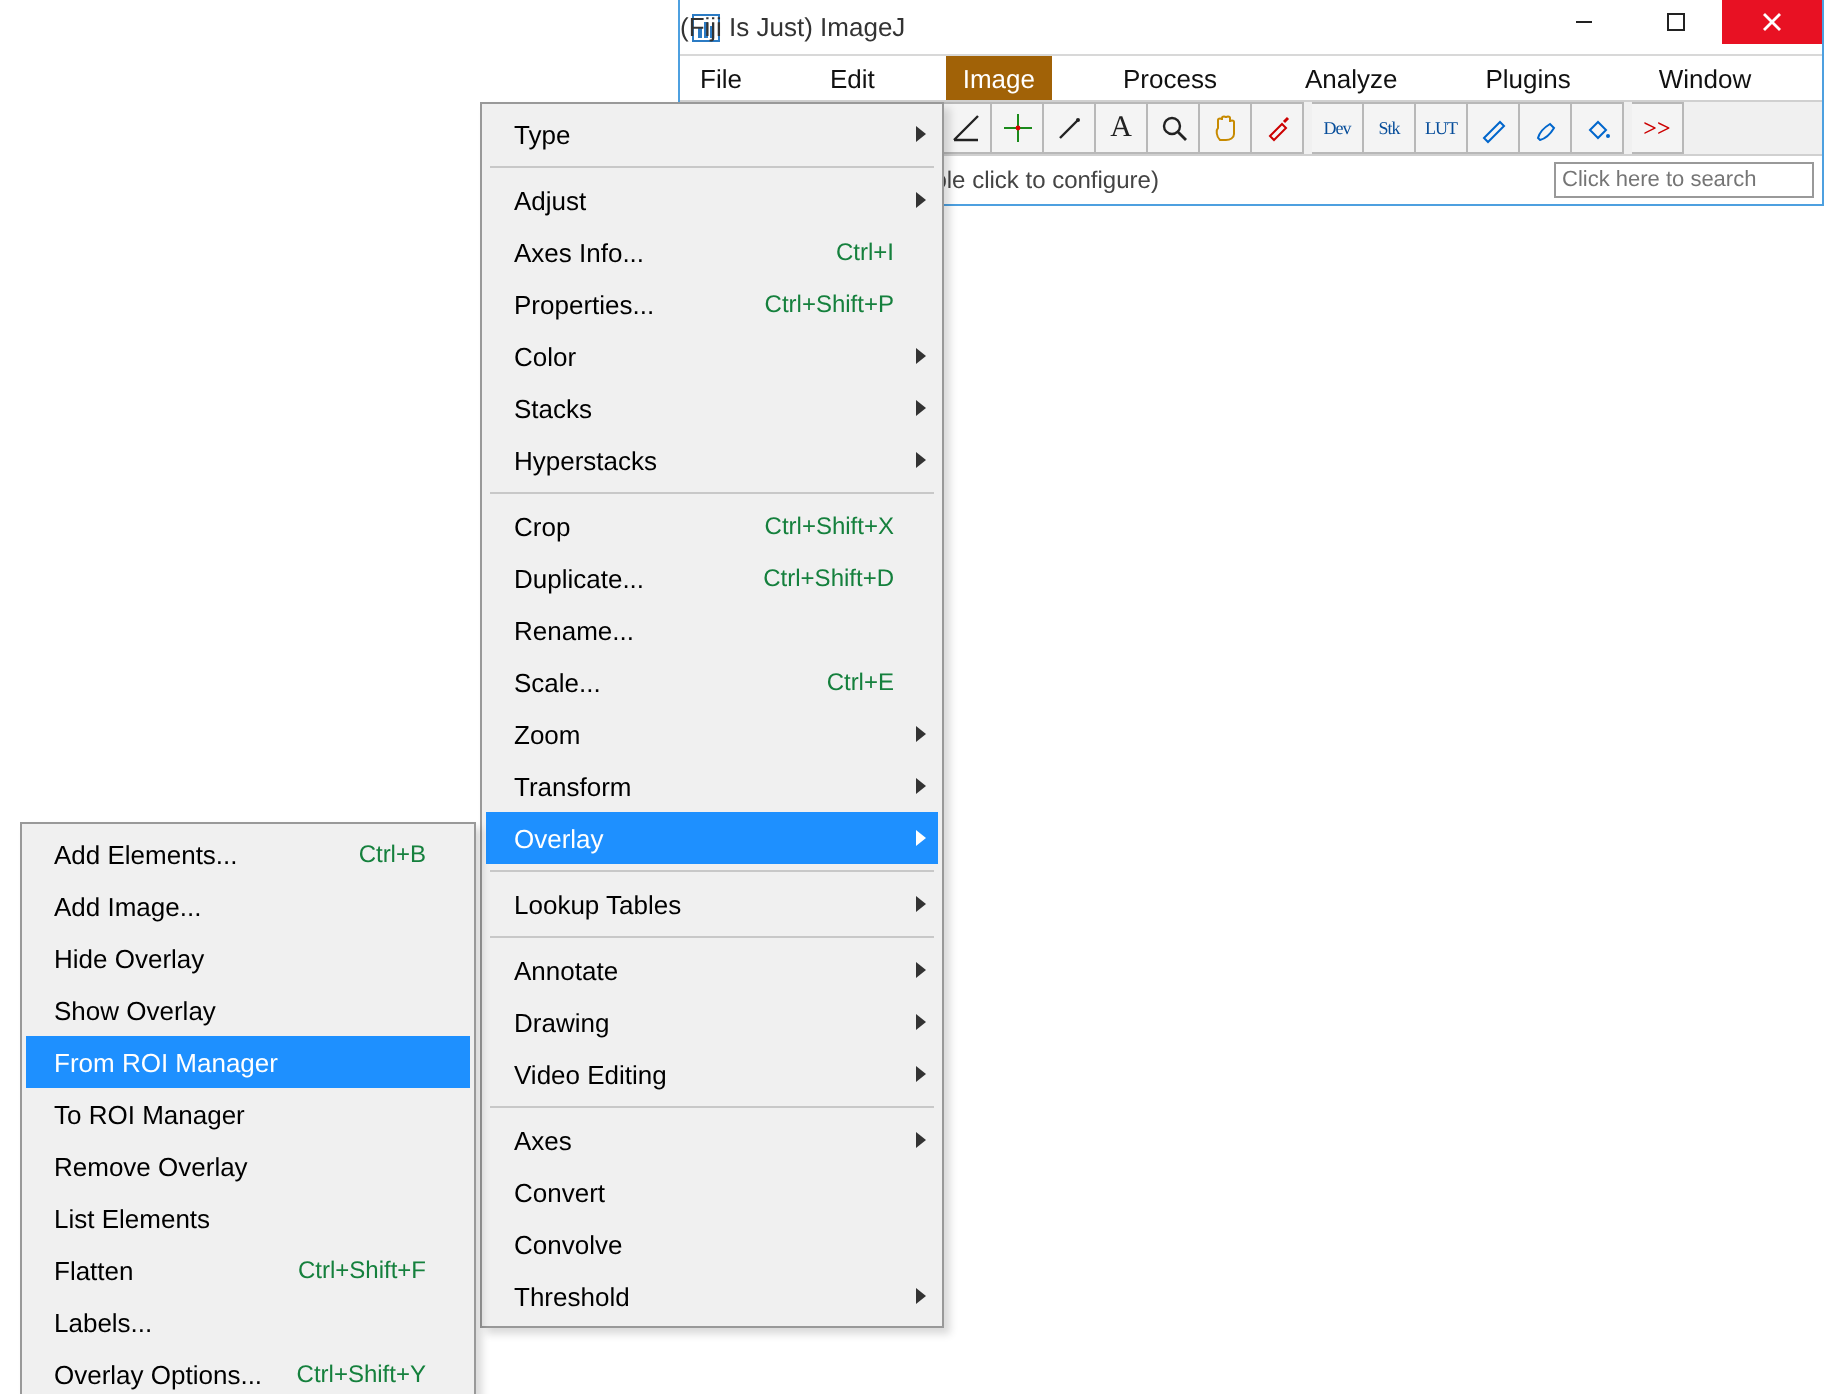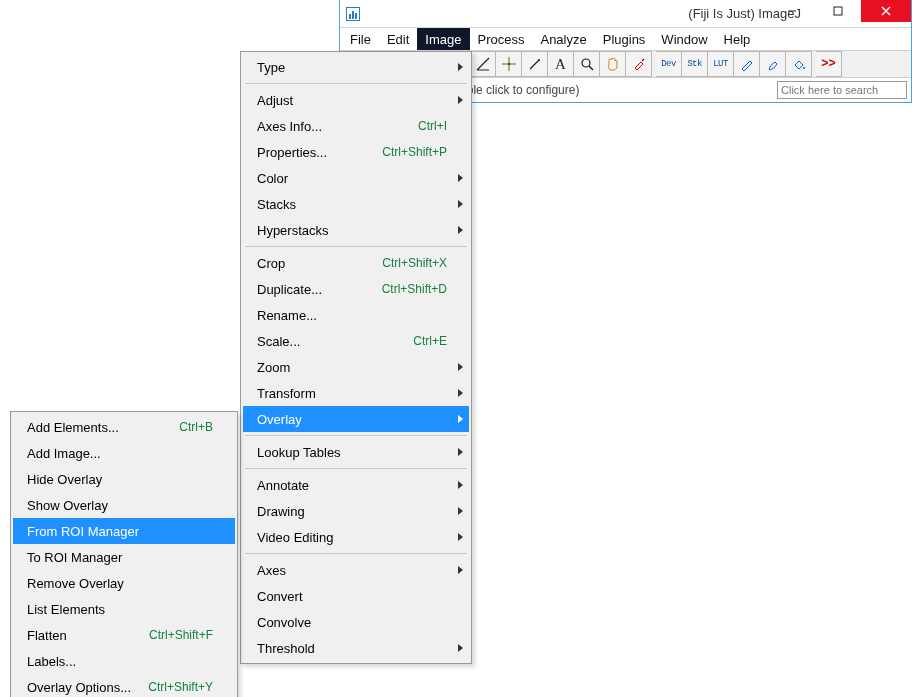--- a/index.html
+++ b/index.html
@@ -34,21 +34,21 @@
     margin-left: 6px;
     border: 1px solid #2b7bc4;
     display: flex; align-items: flex-end; justify-content: space-around;
     padding: 1px;
   }
   .title-icon span {
     width: 2px; background: #2b7bc4;
   }
   .title-text {
     position: absolute; left: 0; right: 110px;
-    text-align: right;
+    text-align: left;
     font-size: 13px;
     color: #333;
   }
   .winbtns {
     position: absolute; right: 0; top: 0;
     display: flex;
     height: 22px;
   }
   .winbtn {
     width: 46px; height: 22px;
@@ -56,43 +56,44 @@
     font-family: Arial;
   }
   .winbtn.close { background: #e81123; color: #fff; width: 50px; }
   .winbtn svg { width: 10px; height: 10px; }
   .menubar {
     display: flex;
     height: 22px;
     align-items: stretch;
     padding: 0 2px;
     background: #fff;
+    gap: 28px;
   }
   .menuitem {
     padding: 2px 8px;
     font-size: 13px;
     color: #111;
     display: flex; align-items: center;
   }
-  .menuitem.active { background: #0f172a; color: #fff; }
+  .menuitem.active { background: #a16207; color: #fff; }
   .toolbar {
     display: flex;
     background: #f0f0f0;
     border-top: 1px solid #d0d0d0;
     border-bottom: 1px solid #d0d0d0;
     height: 28px;
   }
   .toolbtn {
     width: 26px; height: 26px;
     border: 1px solid #b8b8b8;
     border-left: none;
     background: #f4f4f4;
     display: flex; align-items: center; justify-content: center;
     font-size: 12px;
-    font-family: Liberation Mono, monospace;
+    font-family: Liberation Serif, serif;
   }
   .toolbtn:first-child { border-left: 1px solid #b8b8b8; }
   .toolbtn.txt { font-size: 9px; color: #064d9a; letter-spacing: -0.5px; }
   .toolbtn svg { display:block; }
   .gap { width: 4px; border: none; background: transparent; }
   .infobar {
     height: 24px;
     display: flex; align-items: center;
     padding: 0 4px;
     font-size: 12px;

